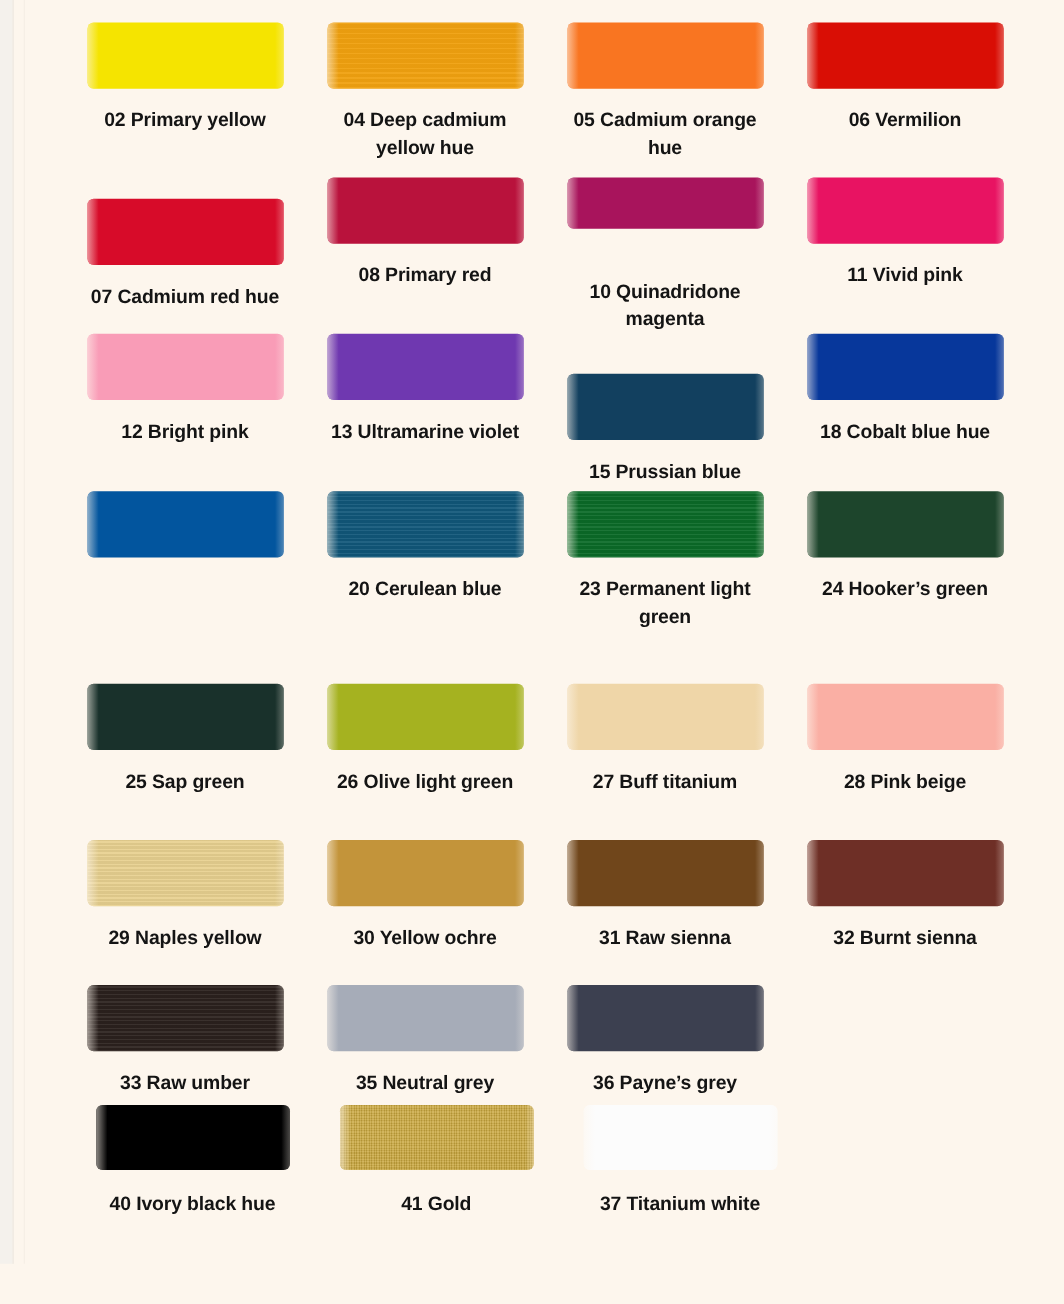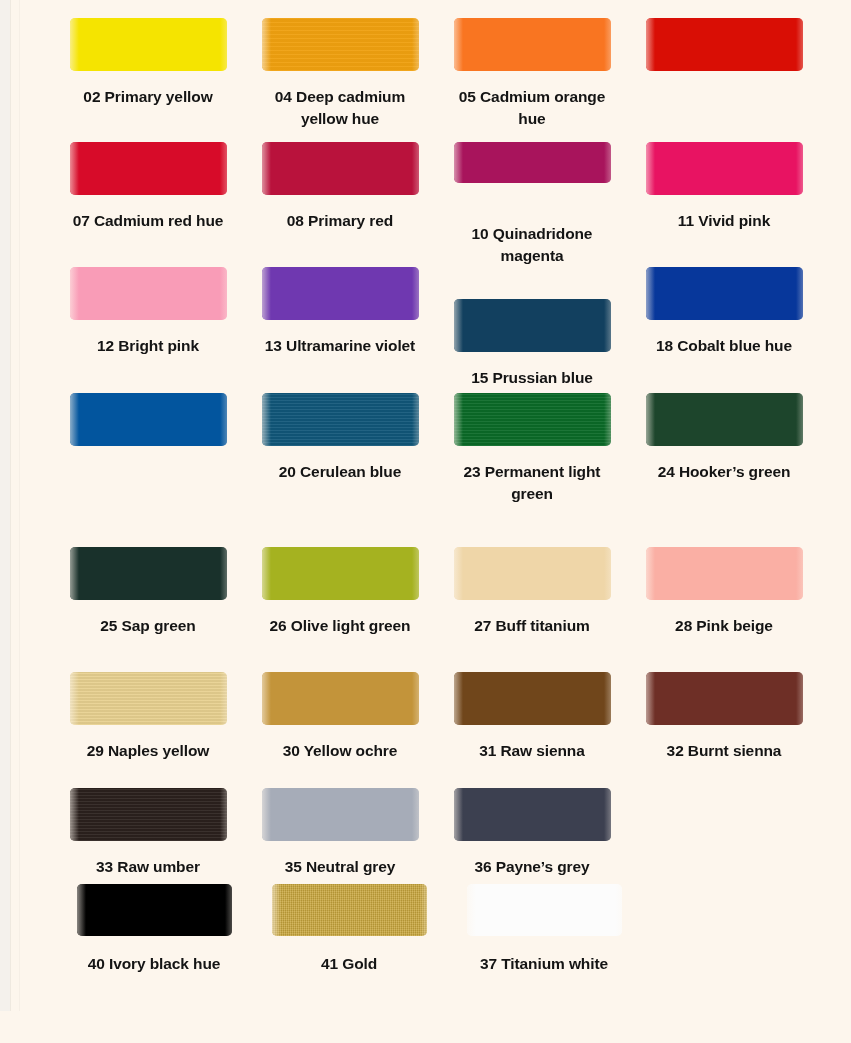--- a/index.html
+++ b/index.html
@@ -162,22 +162,23 @@
       <div class="cell" style="height: 124px;">
         <div class="swatch tex-soft" title="04 Deep cadmium yellow hue" style="background: rgb(240, 161, 16);"></div>
         <div class="label">04 Deep cadmium yellow hue</div>
       </div>
       <div class="cell" style="height: 114px;">
         <div class="swatch" title="05 Cadmium orange hue" style="background: rgb(249, 117, 33);"></div>
         <div class="label">05 Cadmium orange hue</div>
       </div>
       <div class="cell" style="height: 114px;">
         <div class="swatch" title="06 Vermilion" style="background: rgb(217, 14, 5);"></div>
-      </div>
-      <div class="cell" style="height: 125px;">
+        <div class="label">06 Vermilion</div>
+      </div>
+      <div class="cell" style="height: 125px; justify-content: center;">
         <div class="swatch" title="07 Cadmium red hue" style="background: rgb(215, 11, 41);"></div>
         <div class="label">07 Cadmium red hue</div>
       </div>
       <div class="cell" style="height: 125px;">
         <div class="swatch" title="08 Primary red" style="background: rgb(185, 18, 60);"></div>
         <div class="label">08 Primary red</div>
       </div>
       <div class="cell" style="height: 125px; gap: 25px;">
         <div class="swatch" title="10 Quinadridone magenta" style="background: rgb(168, 20, 92);"></div>
         <div class="label">10 Quinadridone magenta</div>

